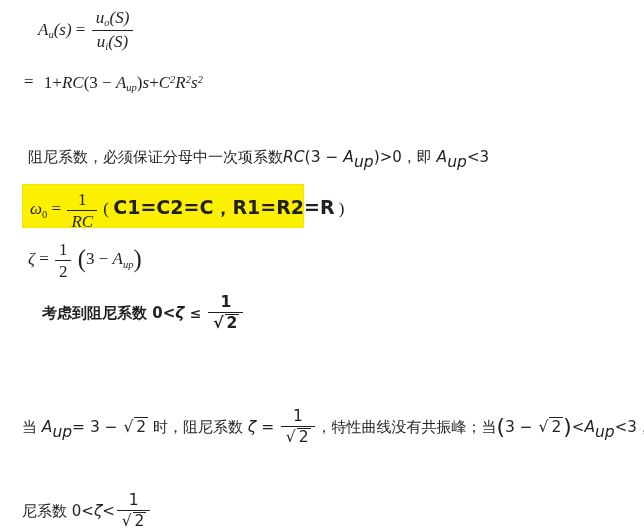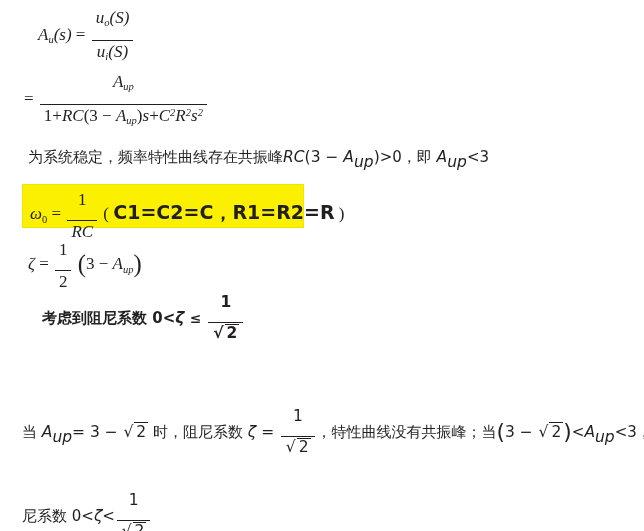--- a/index.html
+++ b/index.html
@@ -35,21 +35,21 @@
   }
   .frac {
     display: inline-block;
     vertical-align: middle;
     text-align: center;
     line-height: 1.12;
     margin: 0 2px;
   }
   .frac .num {
     display: block;
-    padding: 0 4px 11px 4px;
+    padding: 0 4px 1px 4px;
     border-bottom: 1px solid #231f20;
     white-space: nowrap;
   }
   .frac .den {
     display: block;
     padding: 1px 4px 0 4px;
     white-space: nowrap;
   }
   .sqrt {
     display: inline-block;
@@ -100,27 +100,26 @@
     <span>=</span>
     <span class="frac">
       <span class="num"><span class="it">u</span><span class="sub">o</span><span class="it">(S)</span></span>
       <span class="den"><span class="it">u</span><span class="sub">i</span><span class="it">(S)</span></span>
     </span>
   </div>
 
   <div class="row f-lg eq2">
     <span>=</span>
     <span class="frac">
-      <span class="num"><span class="it">A</span><span class="sub">up</span></span>
       <span class="den"><span>1+</span><span class="it">RC</span><span>(</span><span>3 − </span><span class="it">A</span><span class="sub">up</span><span>)</span><span class="it">s</span><span>+</span><span class="it">C</span><span class="sup">2</span><span class="it">R</span><span class="sup">2</span><span class="it">s</span><span class="sup">2</span></span>
     </span>
   </div>
 
   <div class="row txt line3">
-    <span>为系统稳定，频率特性曲线存在共振峰</span><span class="it f-md">RC</span><span class="f-md">(</span><span class="f-md">3 − </span><span class="it f-md">A</span><span class="sub f-md">up</span><span class="f-md">)</span><span>&gt;0，</span><span>即</span>&nbsp;<span class="it f-md">A</span><span class="sub f-md">up</span><span>&lt;3</span>
+    <span>阻尼系数，必须保证分母中一次项系数</span><span class="it f-md">RC</span><span class="f-md">(</span><span class="f-md">3 − </span><span class="it f-md">A</span><span class="sub f-md">up</span><span class="f-md">)</span><span>&gt;0，</span><span>即</span>&nbsp;<span class="it f-md">A</span><span class="sub f-md">up</span><span>&lt;3</span>
   </div>
 
   <div class="hl"></div>
   <div class="row f-lg eq4">
     <span class="it">ω</span><span class="sub" style="font-style:normal">0</span>
     <span>=</span>
     <span class="frac">
       <span class="num">1</span>
       <span class="den it">RC</span>
     </span>

